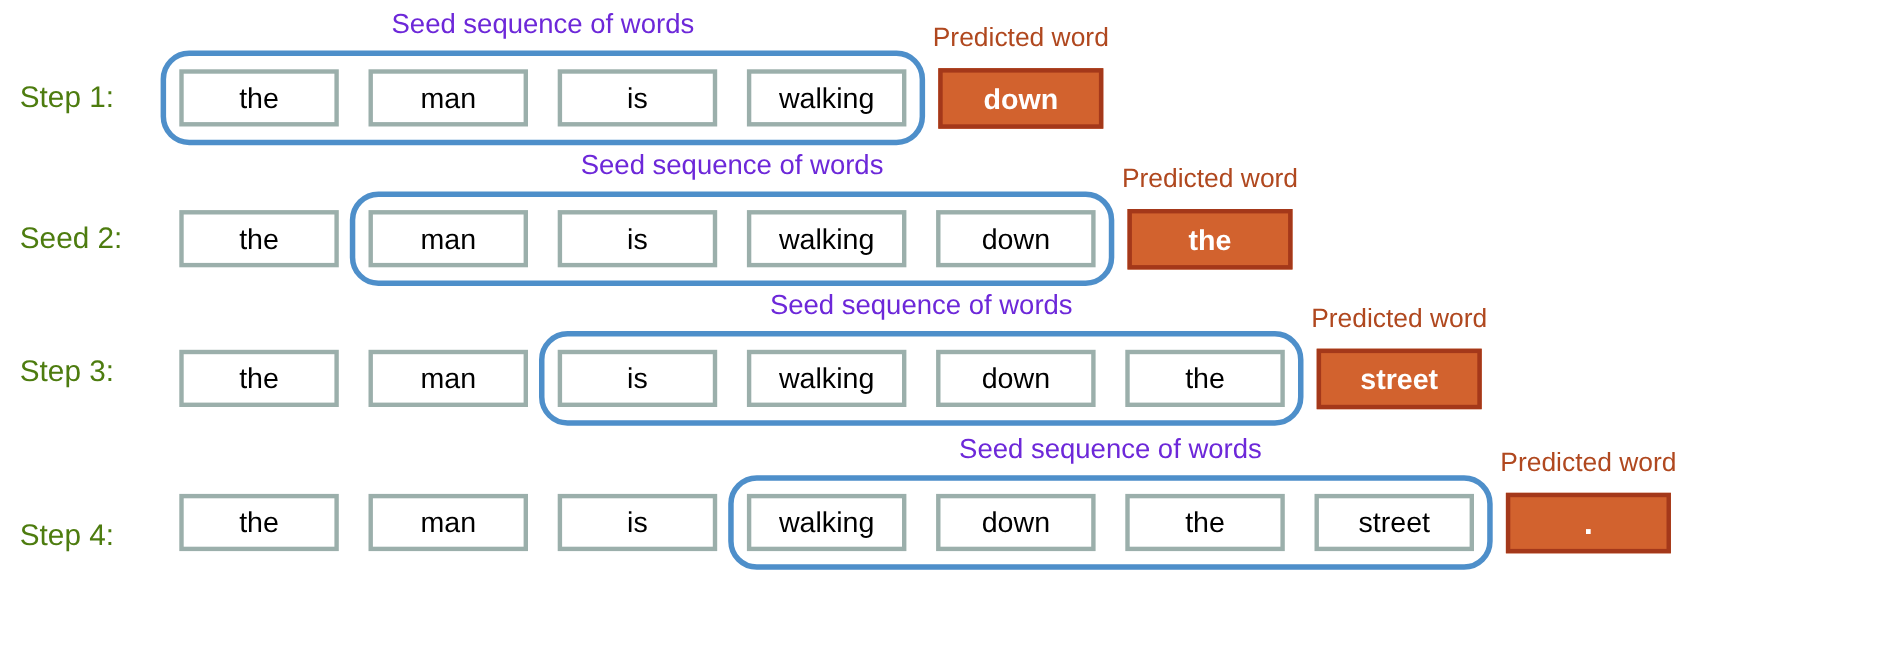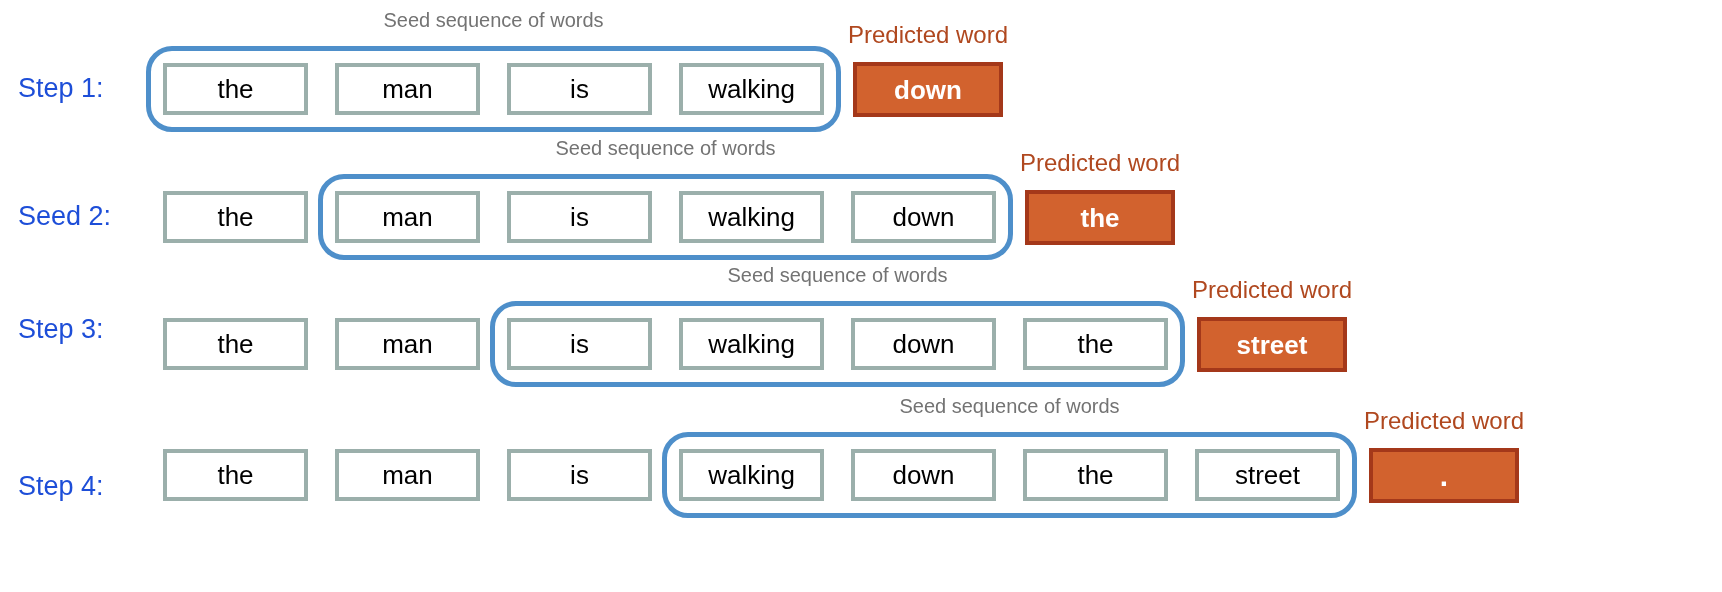--- a/index.html
+++ b/index.html
@@ -20,21 +20,21 @@
     left: 0;
     top: 0;
     width: 1722px;
     height: 592px;
   }
 
   
   .step-label {
     position: absolute;
     font-size: 27px;
-    color: #1d4ed8;
+    color: #4d7c0f;
     white-space: nowrap;
     line-height: 1;
   }
 
   
   .word-box {
     position: absolute;
     box-sizing: border-box;
     width: 145px;
     height: 52px;
@@ -75,22 +75,22 @@
     box-sizing: border-box;
     border: 5px solid #4e8fca;
     border-radius: 26px;
     background: transparent;
     pointer-events: none;
   }
 
   
   .seed-caption {
     position: absolute;
-    font-size: 20px;
-    color: #737373;
+    font-size: 25px;
+    color: #6d28d9;
     white-space: nowrap;
     line-height: 1;
   }
   .pred-caption {
     position: absolute;
     font-size: 24px;
     color: #b0481f;
     white-space: nowrap;
     line-height: 1;
   }
@@ -111,21 +111,21 @@
     <div class="step-label" style="left: 18px; top: 203px;">Seed 2:</div>
     <div class="word-box" style="left: 163px; top: 191px;">the</div>
     <div class="word-box" style="left: 335px; top: 191px;">man</div>
     <div class="word-box" style="left: 507px; top: 191px;">is</div>
     <div class="word-box" style="left: 679px; top: 191px;">walking</div>
     <div class="word-box" style="left: 851px; top: 191px;">down</div>
     <div class="seed-frame" style="left: 318px; top: 174px; width: 695px; height: 86px;"></div>
     <div class="seed-caption" style="left: 665.5px; top: 138px; transform: translateX(-50%);">Seed sequence of words</div>
     <div class="pred-box" style="left: 1025px; top: 190px;">the</div>
     <div class="pred-caption" style="left: 1100px; top: 151px; transform: translateX(-50%);">Predicted word</div>
-    <div class="step-label" style="left: 18px; top: 316px; text-align: right;">Step 3:</div>
+    <div class="step-label" style="left: 18px; top: 324px; text-align: right;">Step 3:</div>
     <div class="word-box" style="left: 163px; top: 318px;">the</div>
     <div class="word-box" style="left: 335px; top: 318px;">man</div>
     <div class="word-box" style="left: 507px; top: 318px;">is</div>
     <div class="word-box" style="left: 679px; top: 318px;">walking</div>
     <div class="word-box" style="left: 851px; top: 318px;">down</div>
     <div class="word-box" style="left: 1023px; top: 318px;">the</div>
     <div class="seed-frame" style="left: 490px; top: 301px; width: 695px; height: 86px;"></div>
     <div class="seed-caption" style="left: 837.5px; top: 265px; transform: translateX(-50%);">Seed sequence of words</div>
     <div class="pred-box" style="left: 1197px; top: 317px;">street</div>
     <div class="pred-caption" style="left: 1272px; top: 278px; transform: translateX(-50%);">Predicted word</div>

